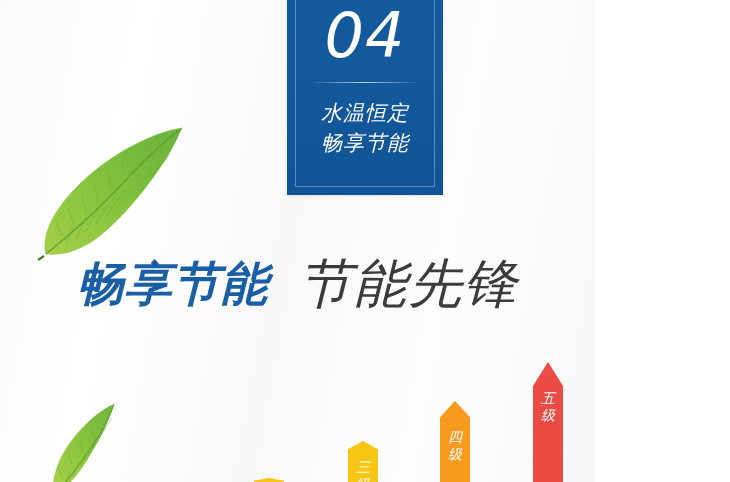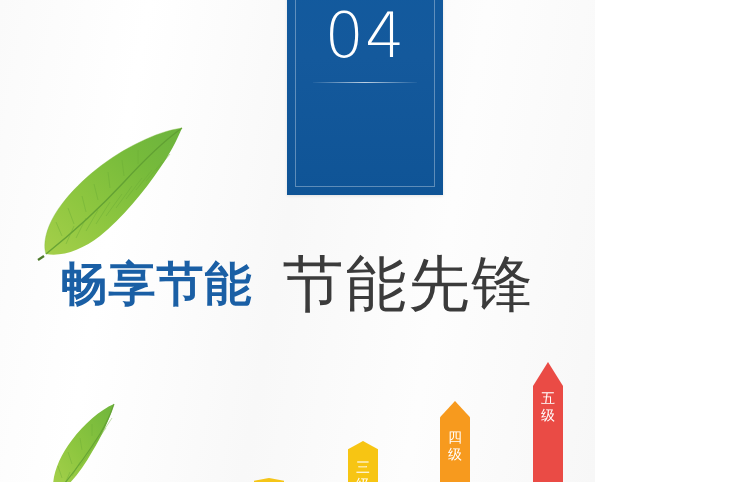--- a/index.html
+++ b/index.html
@@ -14,20 +14,21 @@
     background: #ffffff;
   }
 
   #page {
     position: relative;
     width: 595px;
     height: 482px;
     background:
       linear-gradient(100deg, #fafafa 0%, #ffffff 22%, #f8f8f8 48%, #fdfdfd 72%, #f7f7f7 100%);
     overflow: hidden;
+    font-style: italic;
   }
 
   
   .banner {
     position: absolute;
     left: 287px;
     top: -36px;
     width: 156px;
     height: 231px;
     background: linear-gradient(180deg, #125a9e 0%, #14599c 40%, #0f5496 100%);
@@ -92,21 +93,21 @@
   .headline .hl-blue {
     color: #1a5fa5;
     font-size: 47px;
     line-height: 56px;
     font-weight: 700;
     letter-spacing: 1px;
     vertical-align: middle;
   }
   .headline .hl-dark {
     color: #3b3b3b;
-    font-size: 61px;
+    font-size: 53px;
     line-height: 56px;
     font-weight: 300;
     letter-spacing: 2px;
     margin-left: 30px;
     vertical-align: middle;
   }
 
   
   .leaf {
     position: absolute;
@@ -240,20 +241,24 @@
           <path d="M30,48 L28,36"></path>
         <path d="M40,34 L40,22"></path>
       </g>
     </svg>
   </div>
 
   <div class="banner">
     <div class="banner-inner-border"></div>
     <div class="banner-number">04</div>
     <div class="banner-divider"></div>
+    <div class="banner-sub">
+      <div>水温恒定</div>
+      <div>畅享节能</div>
+    </div>
   </div>
 
   <div class="headline">
     <span class="hl-blue">畅享节能</span><span class="hl-dark">节能先锋</span>
   </div>
 
   <div class="chart">
 
     <div class="bar bar-2">
       <div class="bar-shape" style="background:#f5c518"></div>

